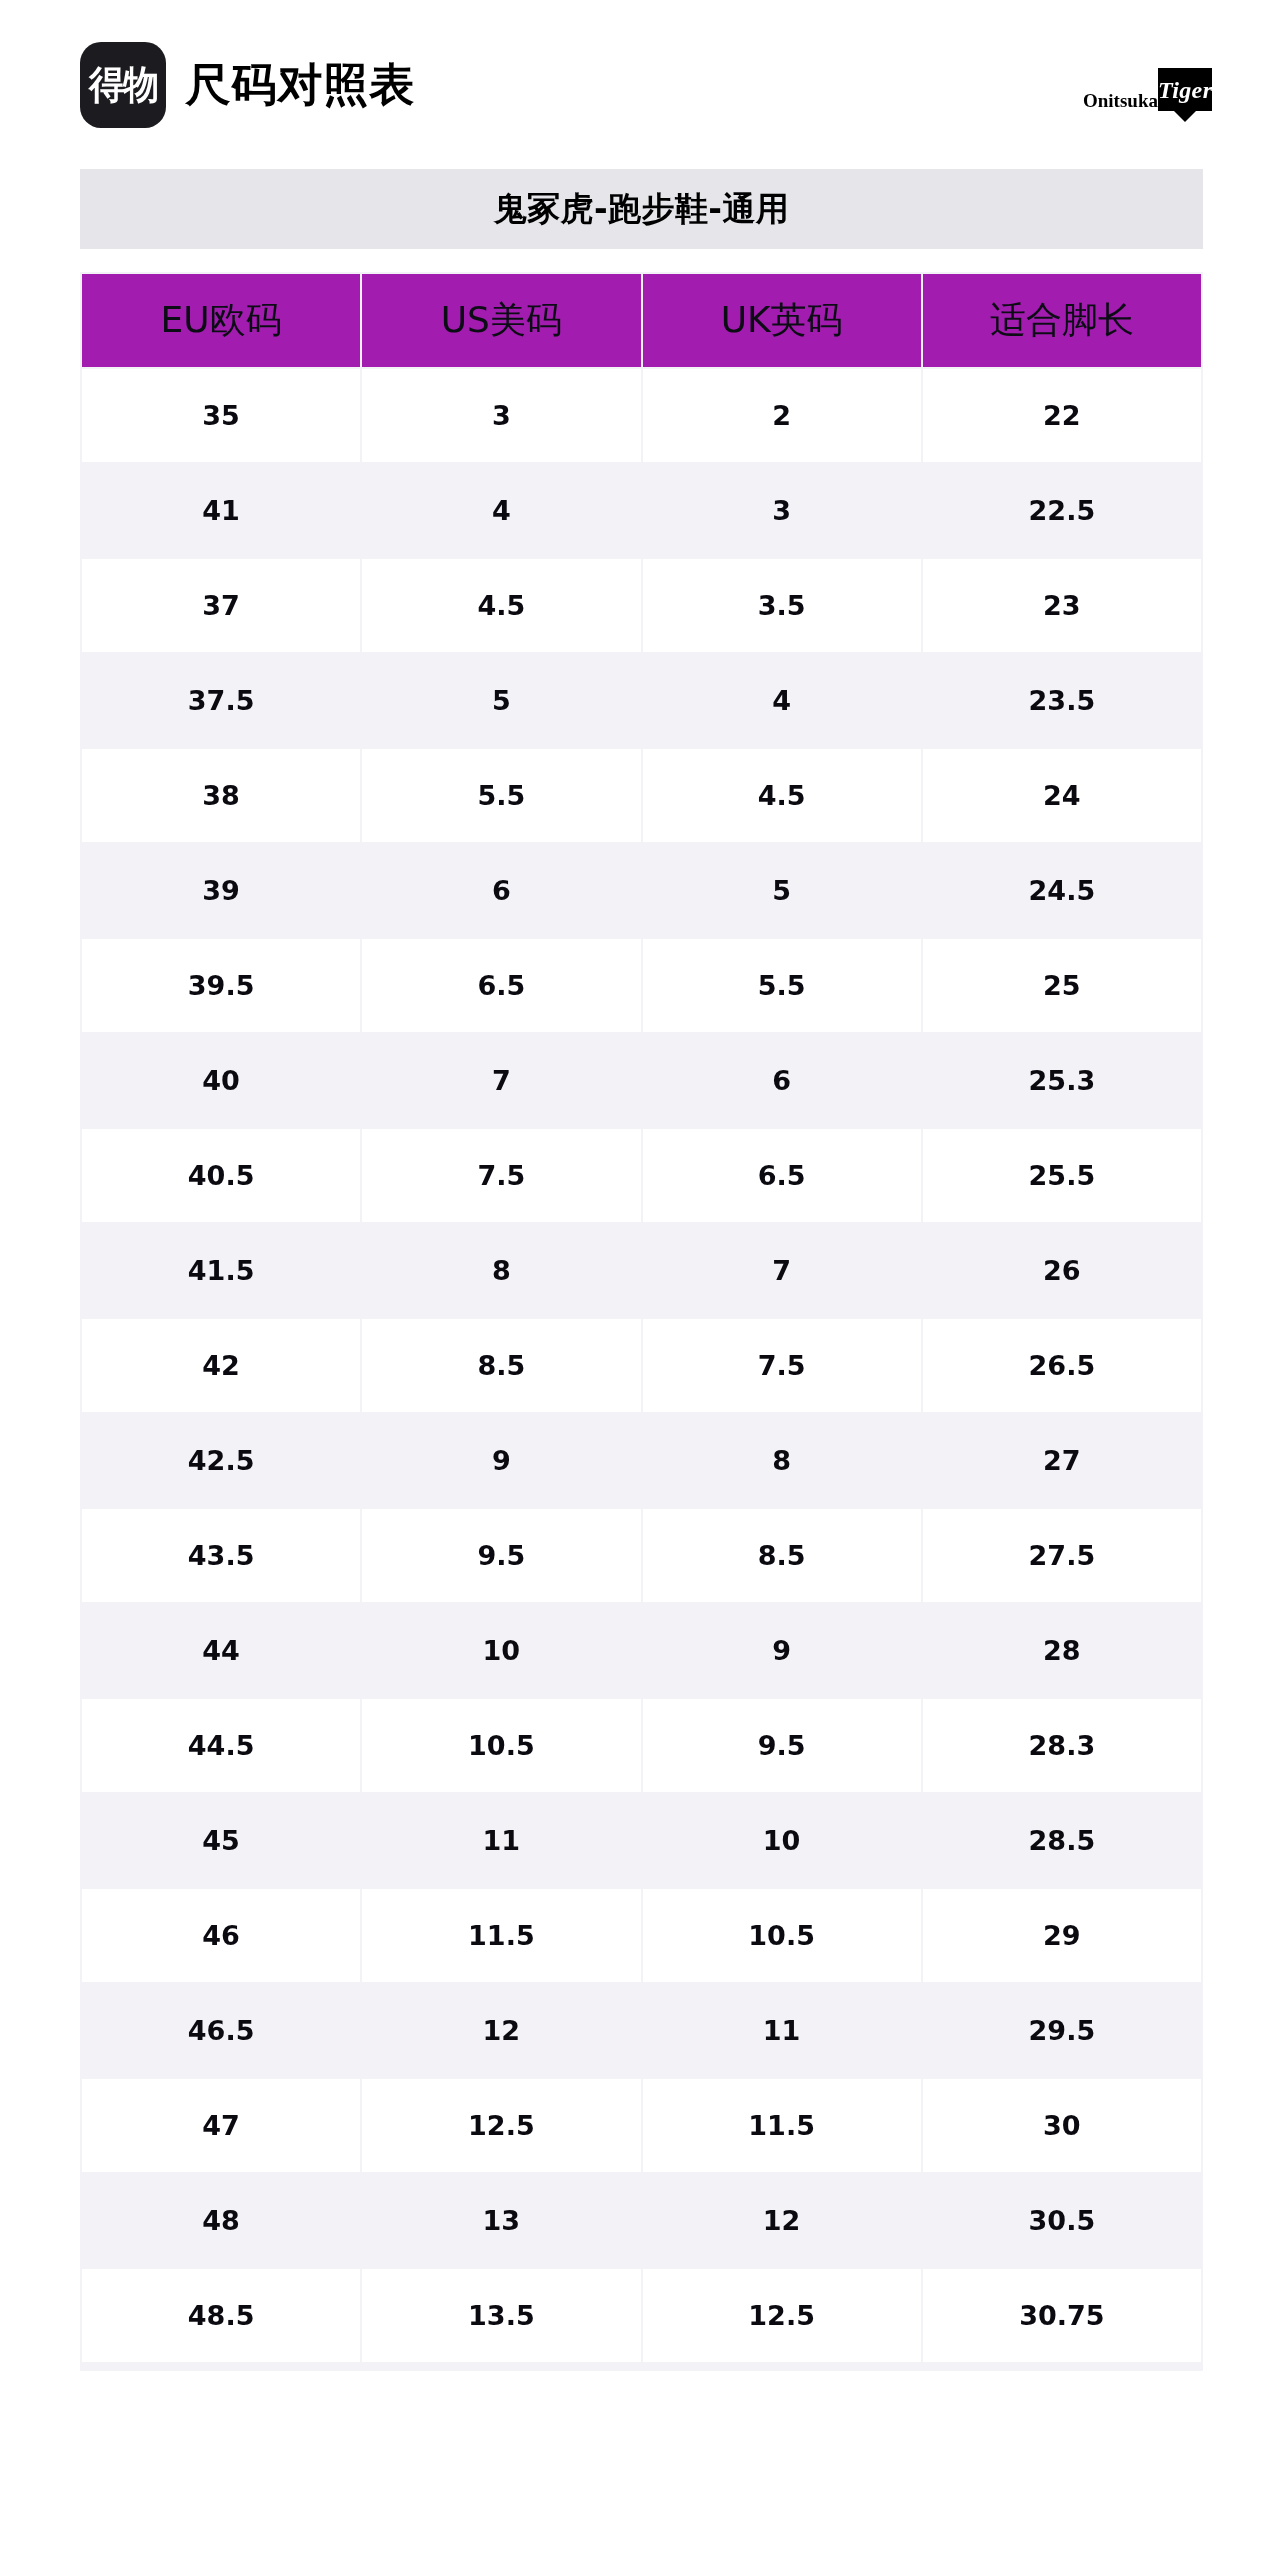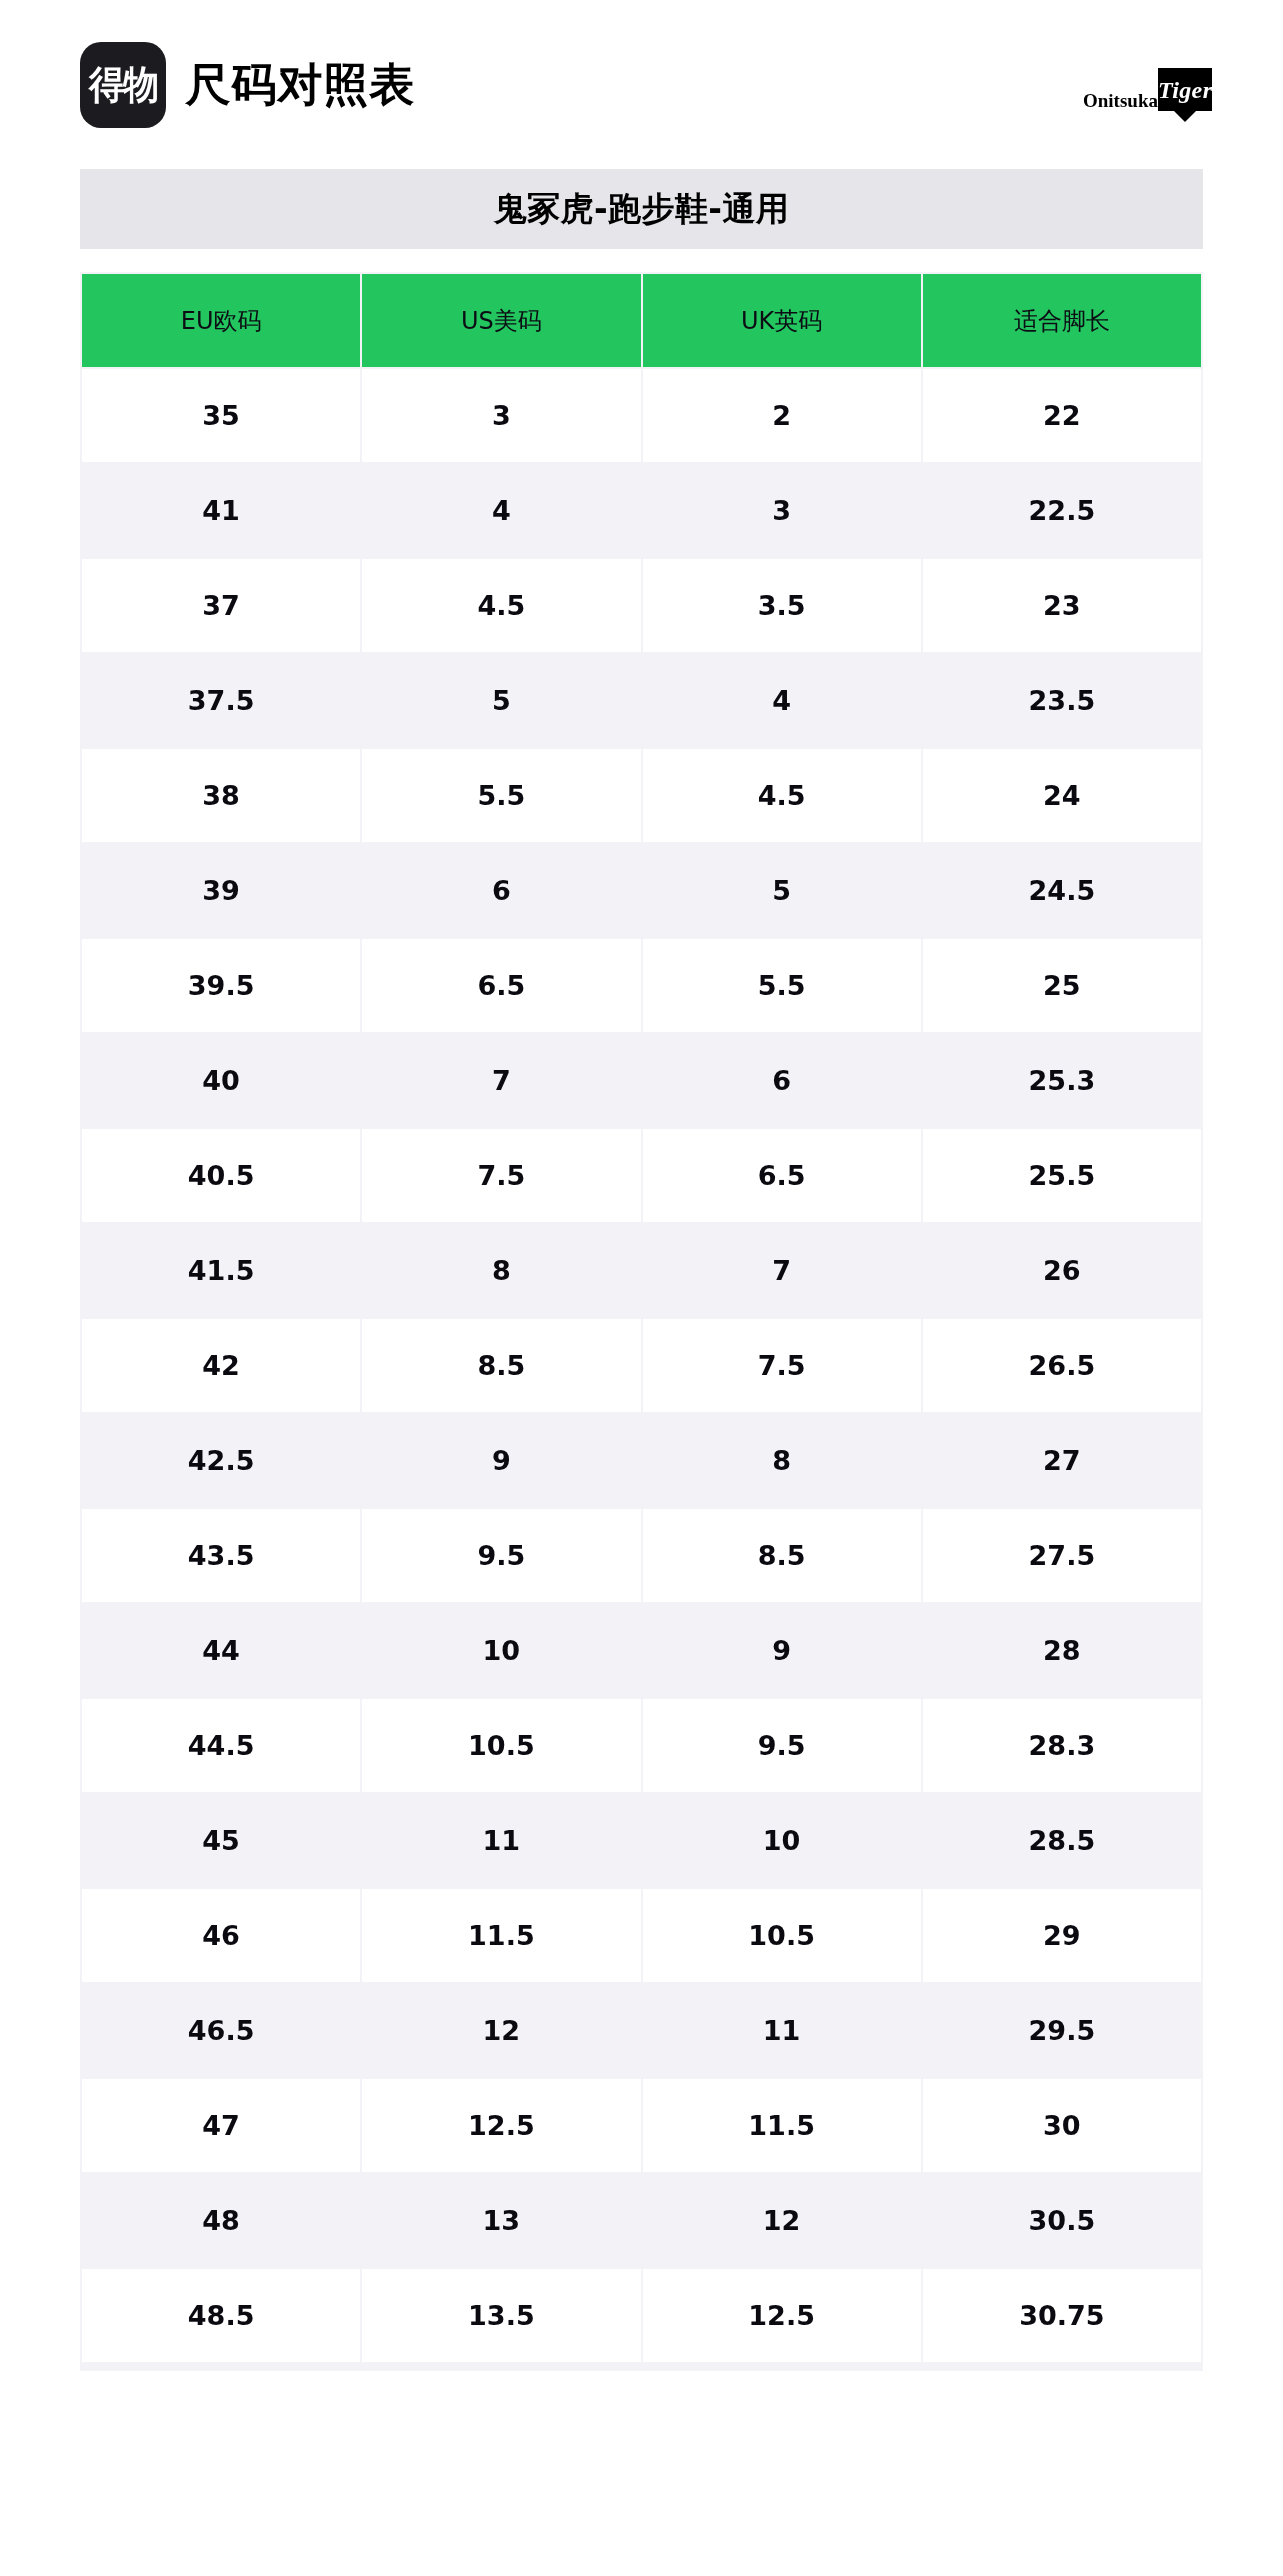--- a/index.html
+++ b/index.html
@@ -139,22 +139,22 @@
   .size-table {
     width: 100%;
     border-collapse: separate;
     border-spacing: 2.7px 2.7px;
     background: #f3f3f7;
     table-layout: fixed;
   }
 
   .size-table th {
     height: 93px;
-    background: #22c55e;
-    font-size: 24px;
+    background: #a21caf;
+    font-size: 36px;
     font-weight: 400;
     color: #0c0c14;
     text-align: center;
     vertical-align: middle;
     font-family: "DejaVu Sans", "Liberation Sans", sans-serif;
   }
 
   .size-table td {
     height: 93px;
     font-size: 27px;

